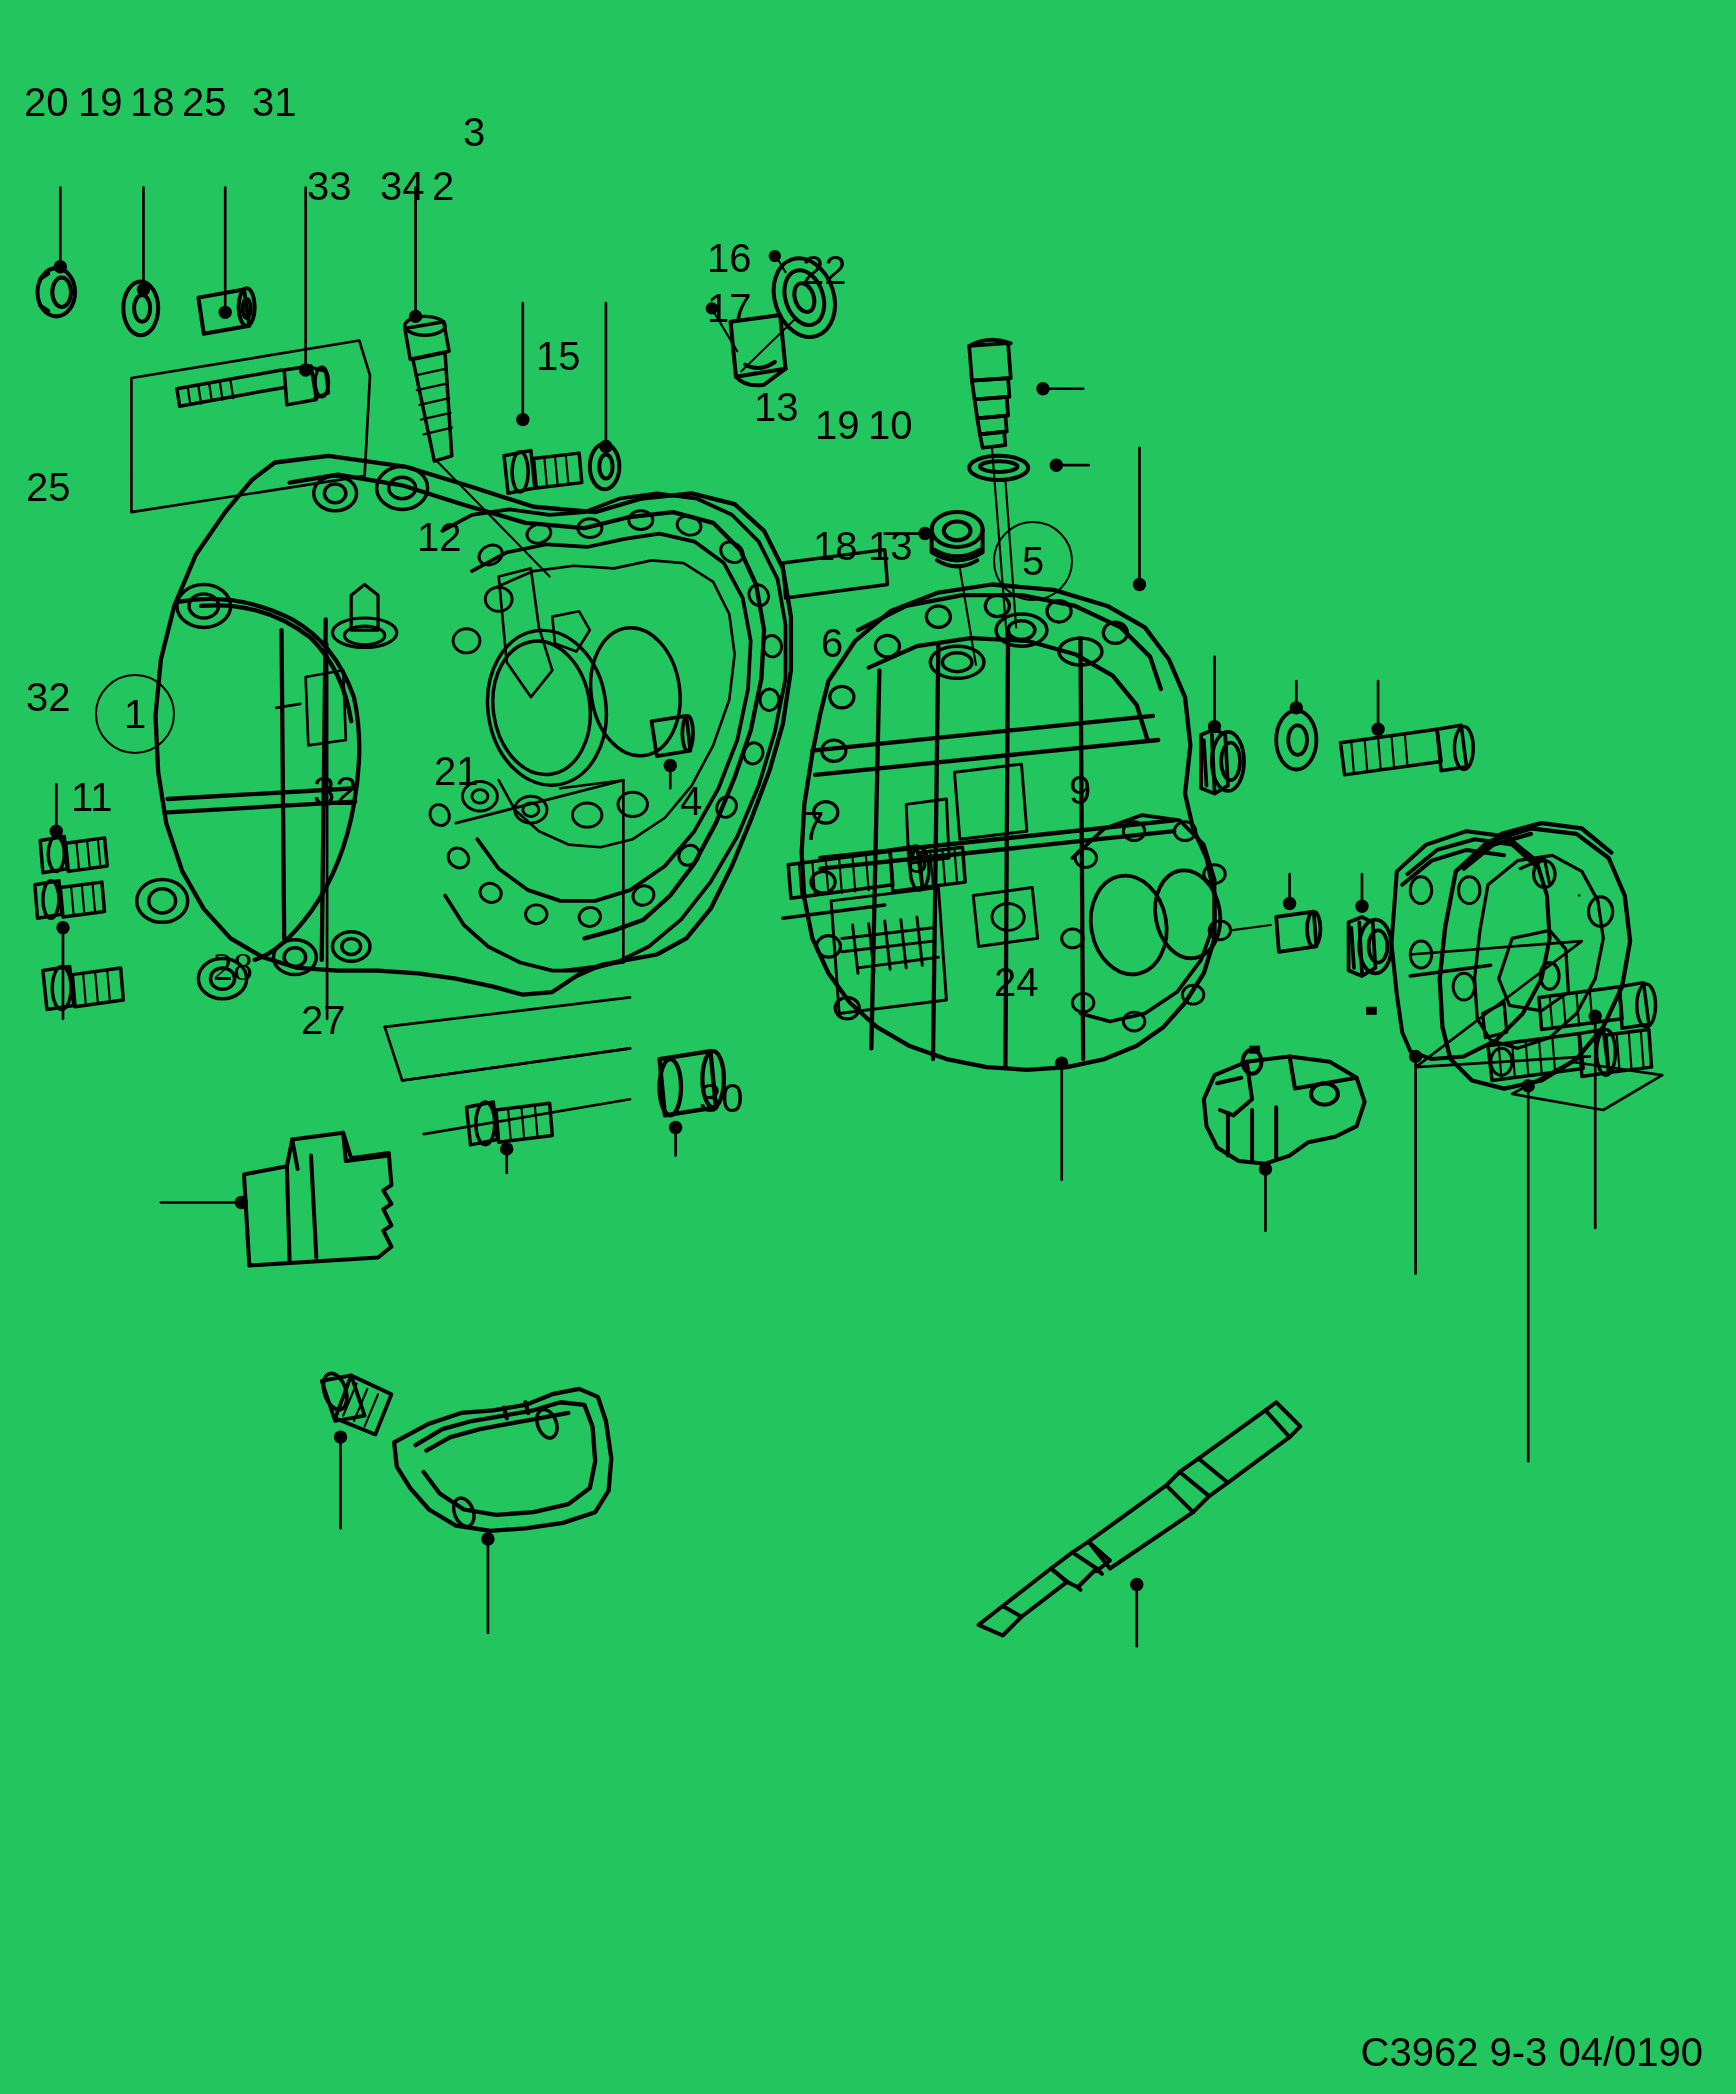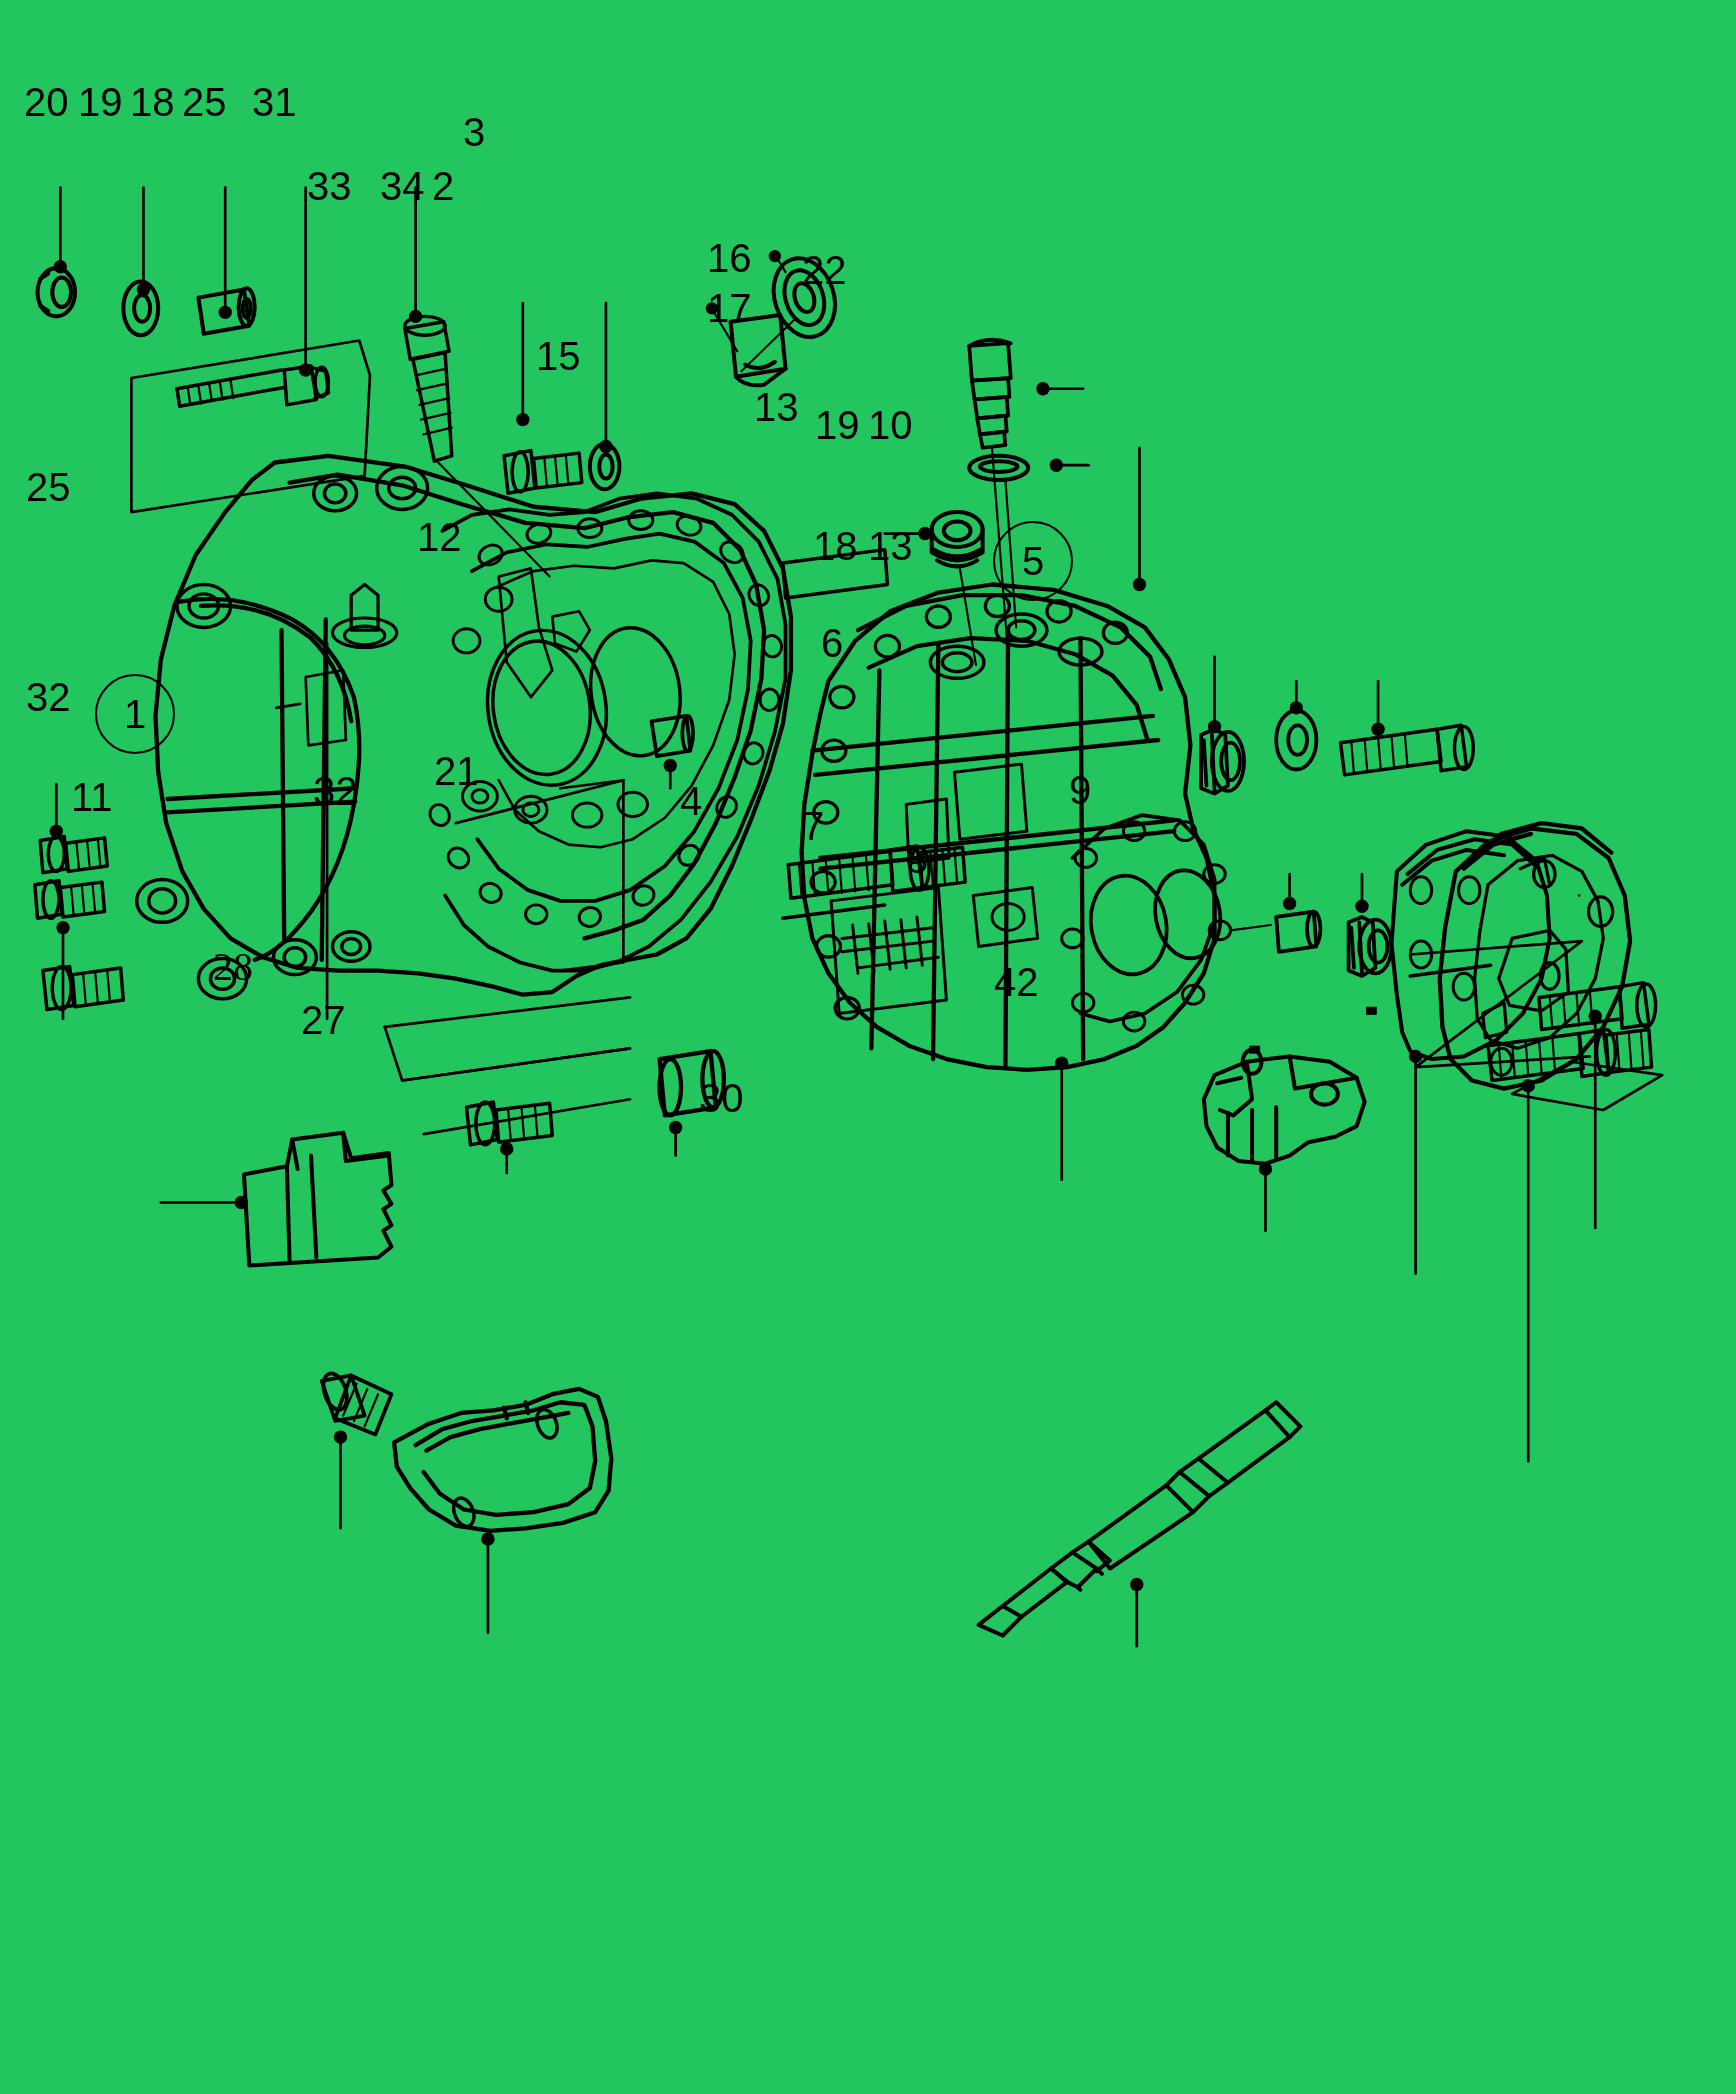--- a/index.html
+++ b/index.html
@@ -747,21 +747,22 @@
       <div class="cal" style="left: 821px; top: 623px;">6</div>
       <div class="cal" style="left: 26px; top: 677px;">32</div>
       <div class="cal circled" style="left: 95px; top: 674px;">1</div>
       <div class="cal" style="left: 434px; top: 751px;">21</div>
       <div class="cal" style="left: 313px; top: 771px;">32</div>
       <div class="cal" style="left: 71px; top: 777px;">11</div>
       <div class="cal" style="left: 680px; top: 781px;">4</div>
       <div class="cal" style="left: 1069px; top: 770px;">9</div>
       <div class="cal" style="left: 802px; top: 806px;">7</div>
       <div class="cal" style="left: 906px; top: 839px;">8</div>
-      <div class="cal" style="left: 994px; top: 962px;">42</div>
+      <div class="cal" style="left: 994px; top: 962px;">24</div>
       <div class="cal" style="left: 213px; top: 947px; font-family: Liberation Serif, serif;">28</div>
       <div class="cal" style="left: 301px; top: 1000px;">27</div>
       <div class="cal" style="left: 699px; top: 1078px;">30</div>
     </div>
 
+  <div id="footer">C3962 9-3 04/0190</div>
 
 </div>
 
 
 </body></html>

